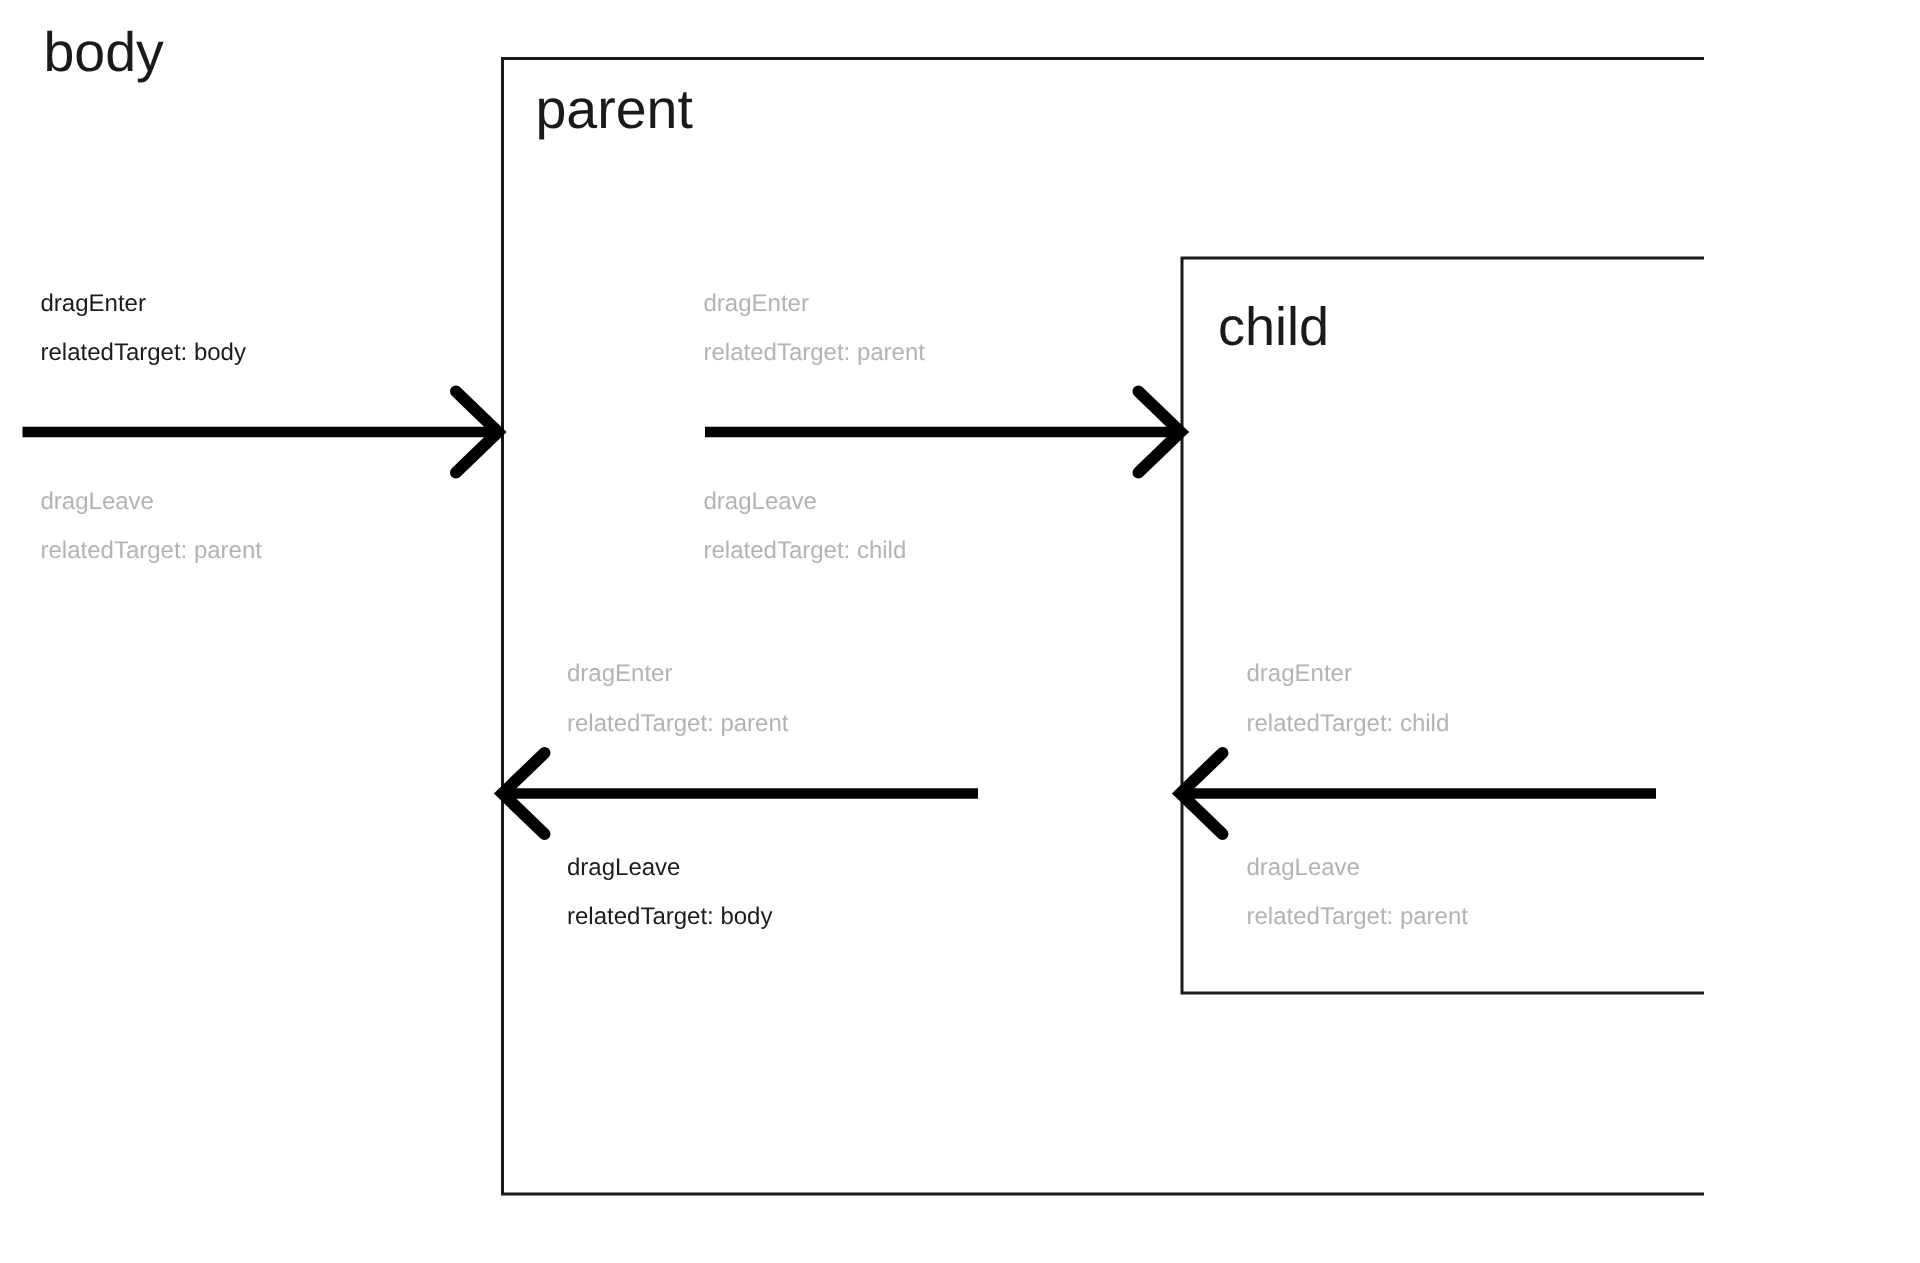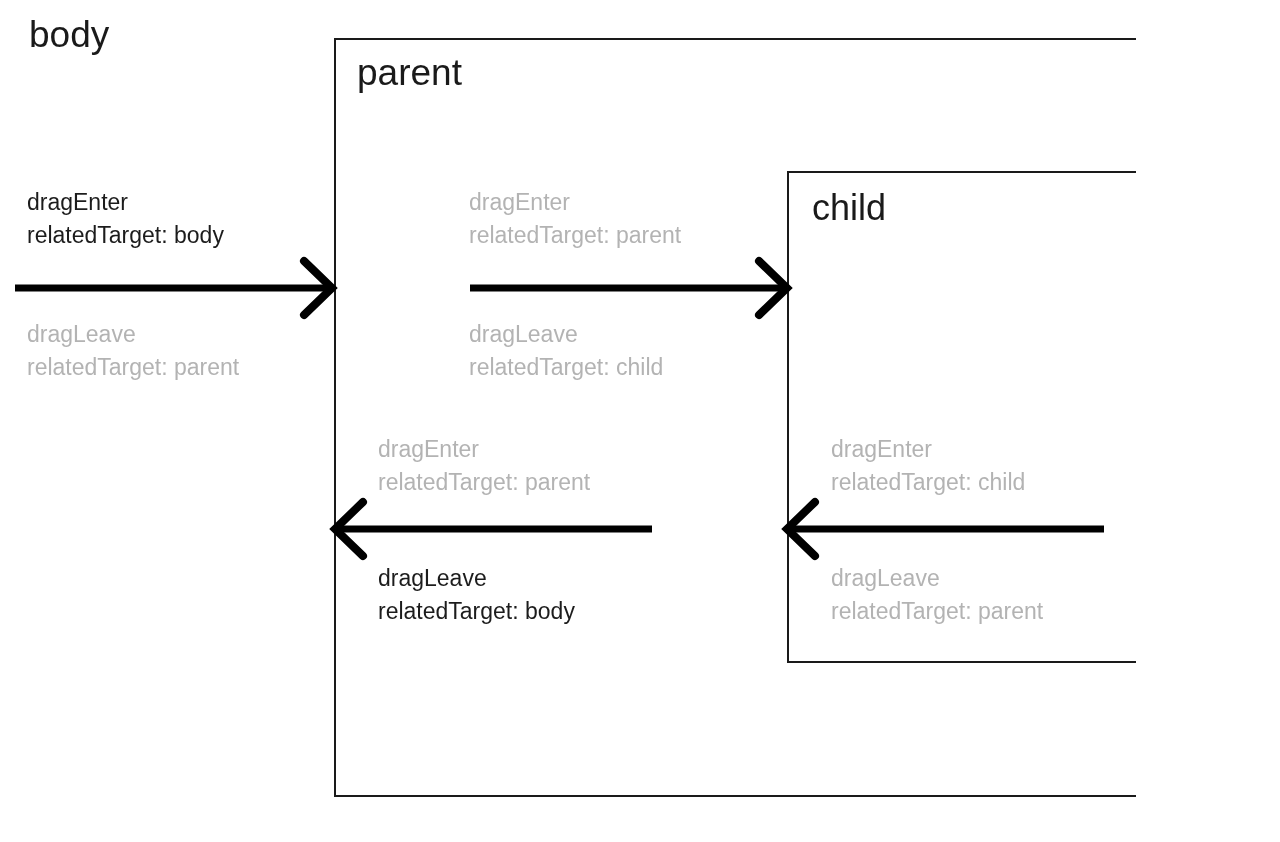--- a/index.html
+++ b/index.html
@@ -44,26 +44,26 @@
   .heading {
     position: absolute;
     font-size: 37px;
     line-height: 1.0;
     color: #1a1a1a;
     white-space: nowrap;
     font-weight: 400;
   }
   #heading-body   { left: 29px;  top: 16px; }
   #heading-parent { left: 357px; top: 54px; }
-  #heading-child  { left: 812px; top: 190px; font-size: 36px; }
+  #heading-child  { left: 812px; top: 200px; font-size: 36px; }
 
   
   .label {
     position: absolute;
-    font-size: 23px;
+    font-size: 16px;
     line-height: 33px;
     white-space: nowrap;
     font-weight: 400;
   }
   .label .ln { display: block; }
   .label.dark  { color: #1c1c1c; }
   .label.muted { color: #b3b3b3; }
 
   #lbl-1 { left: 27px;  top: 186px; }
   #lbl-2 { left: 27px;  top: 318px; }

